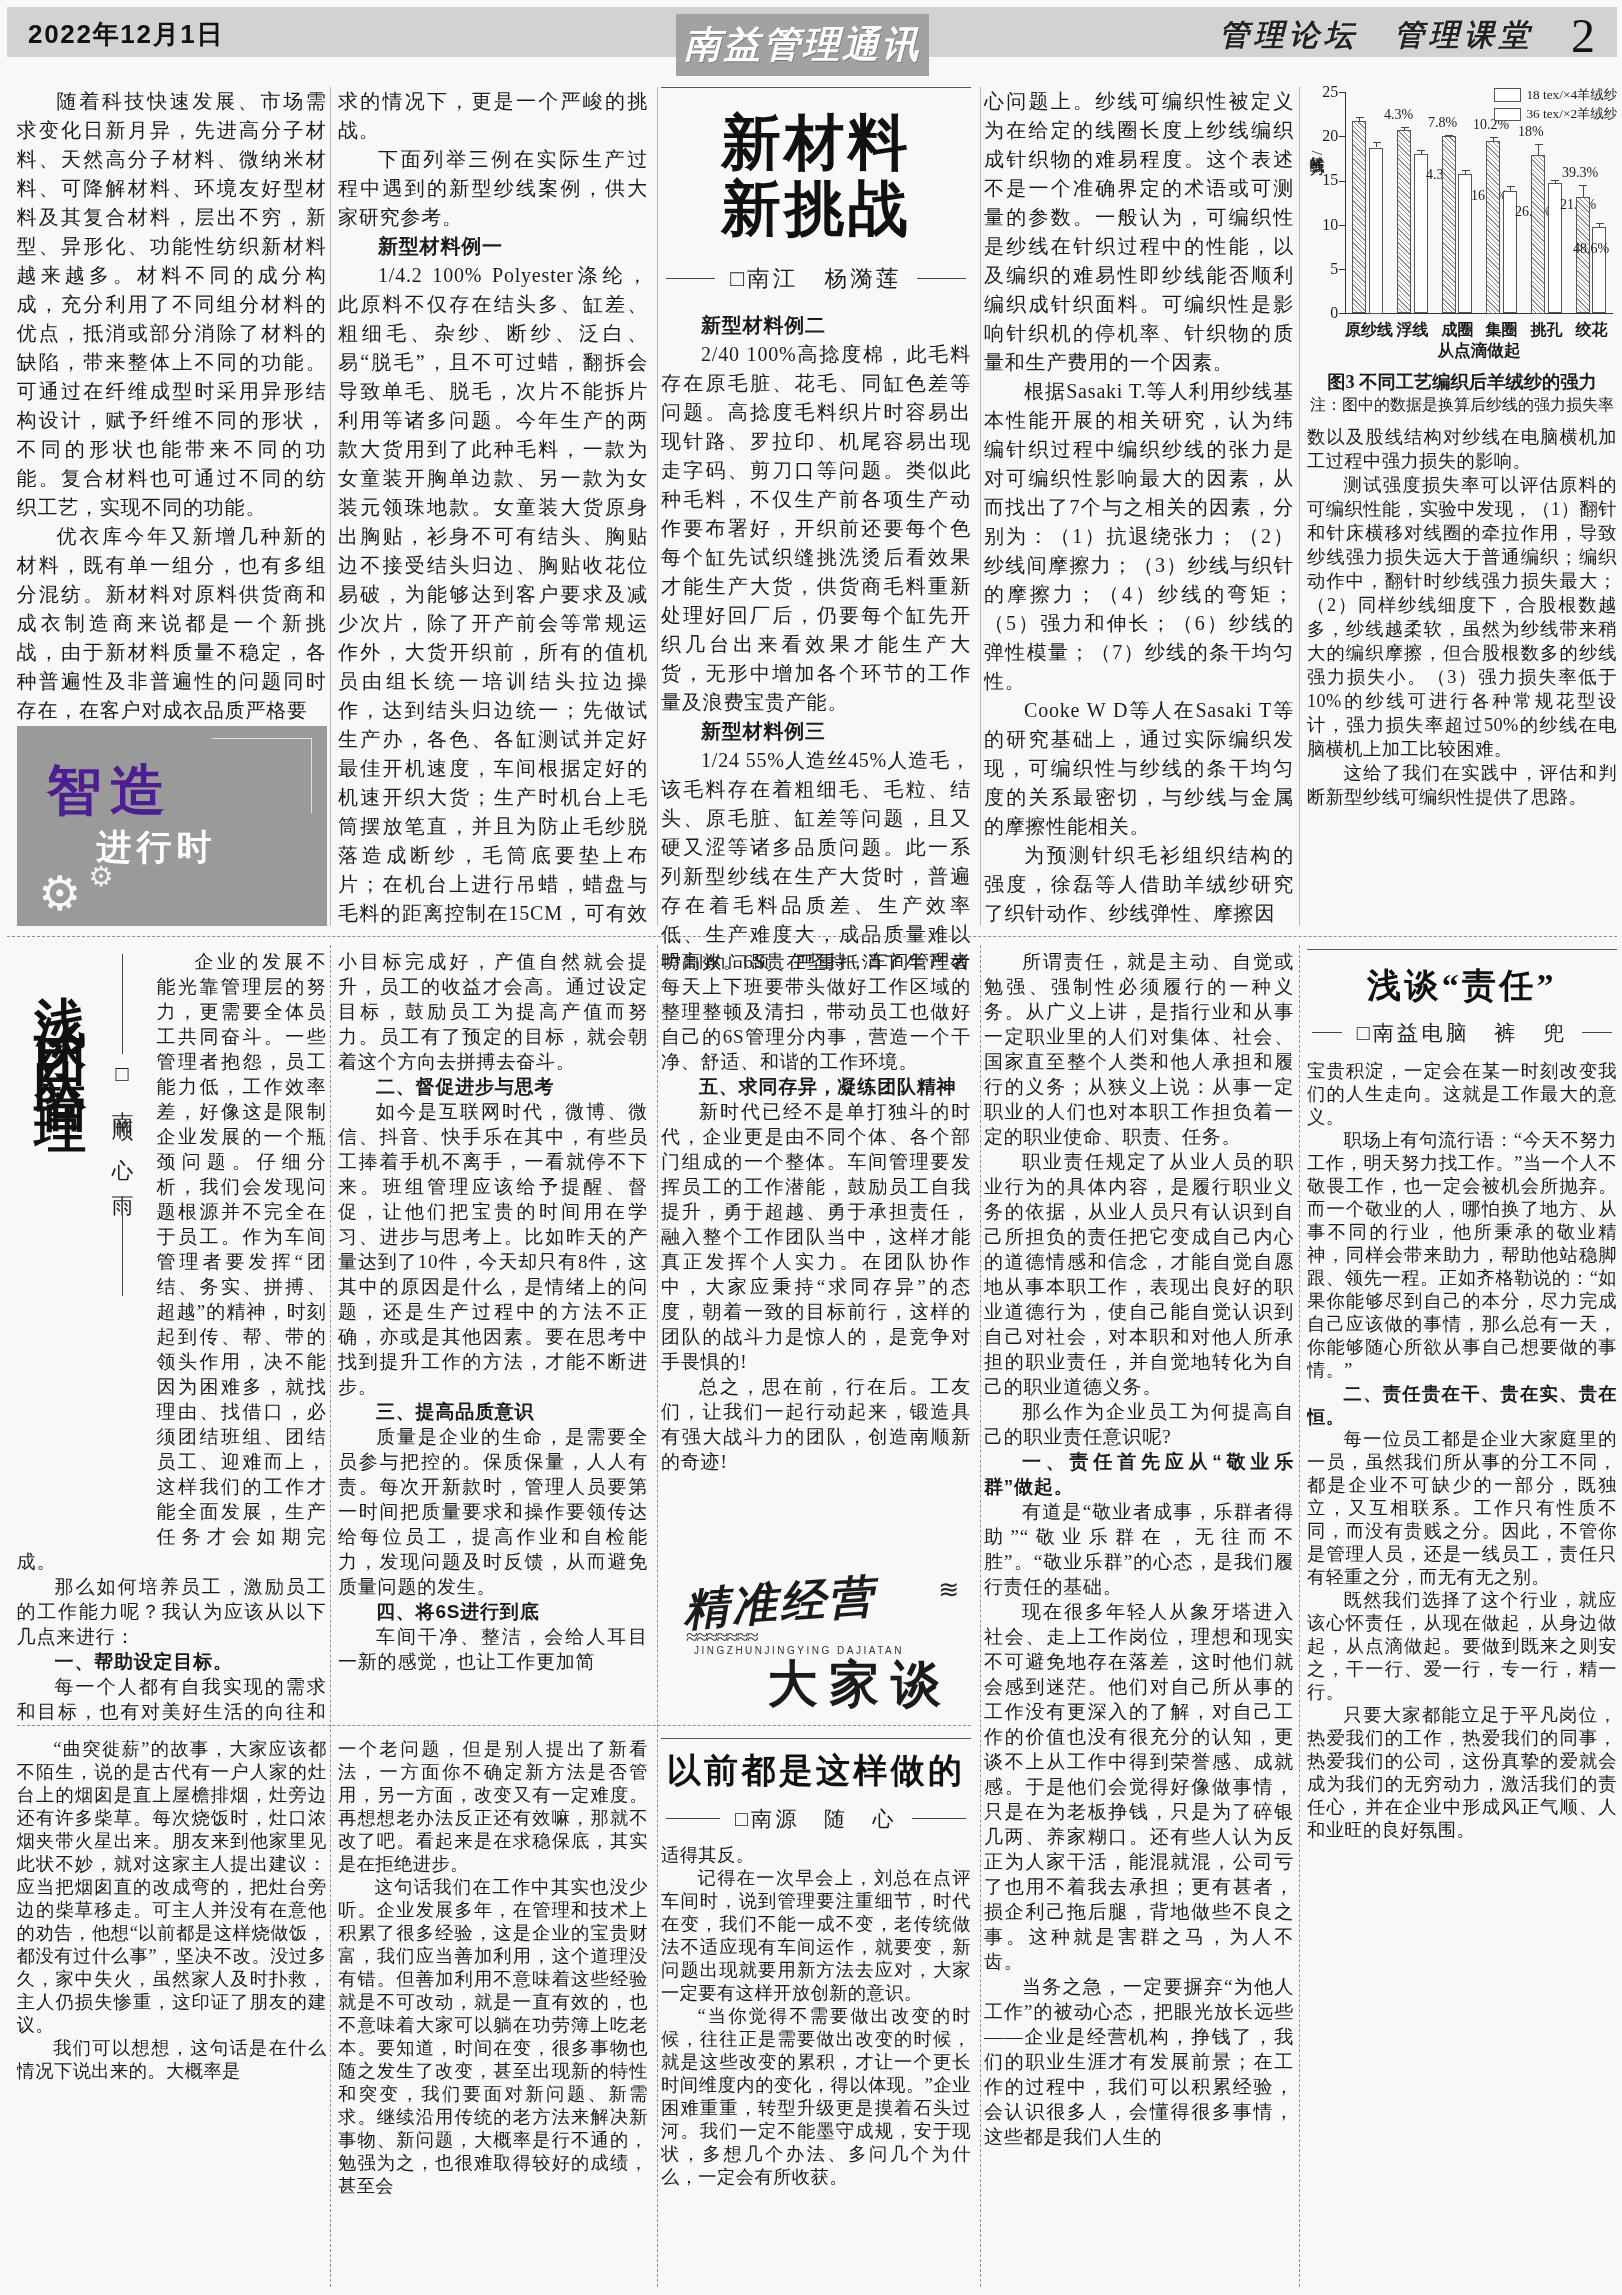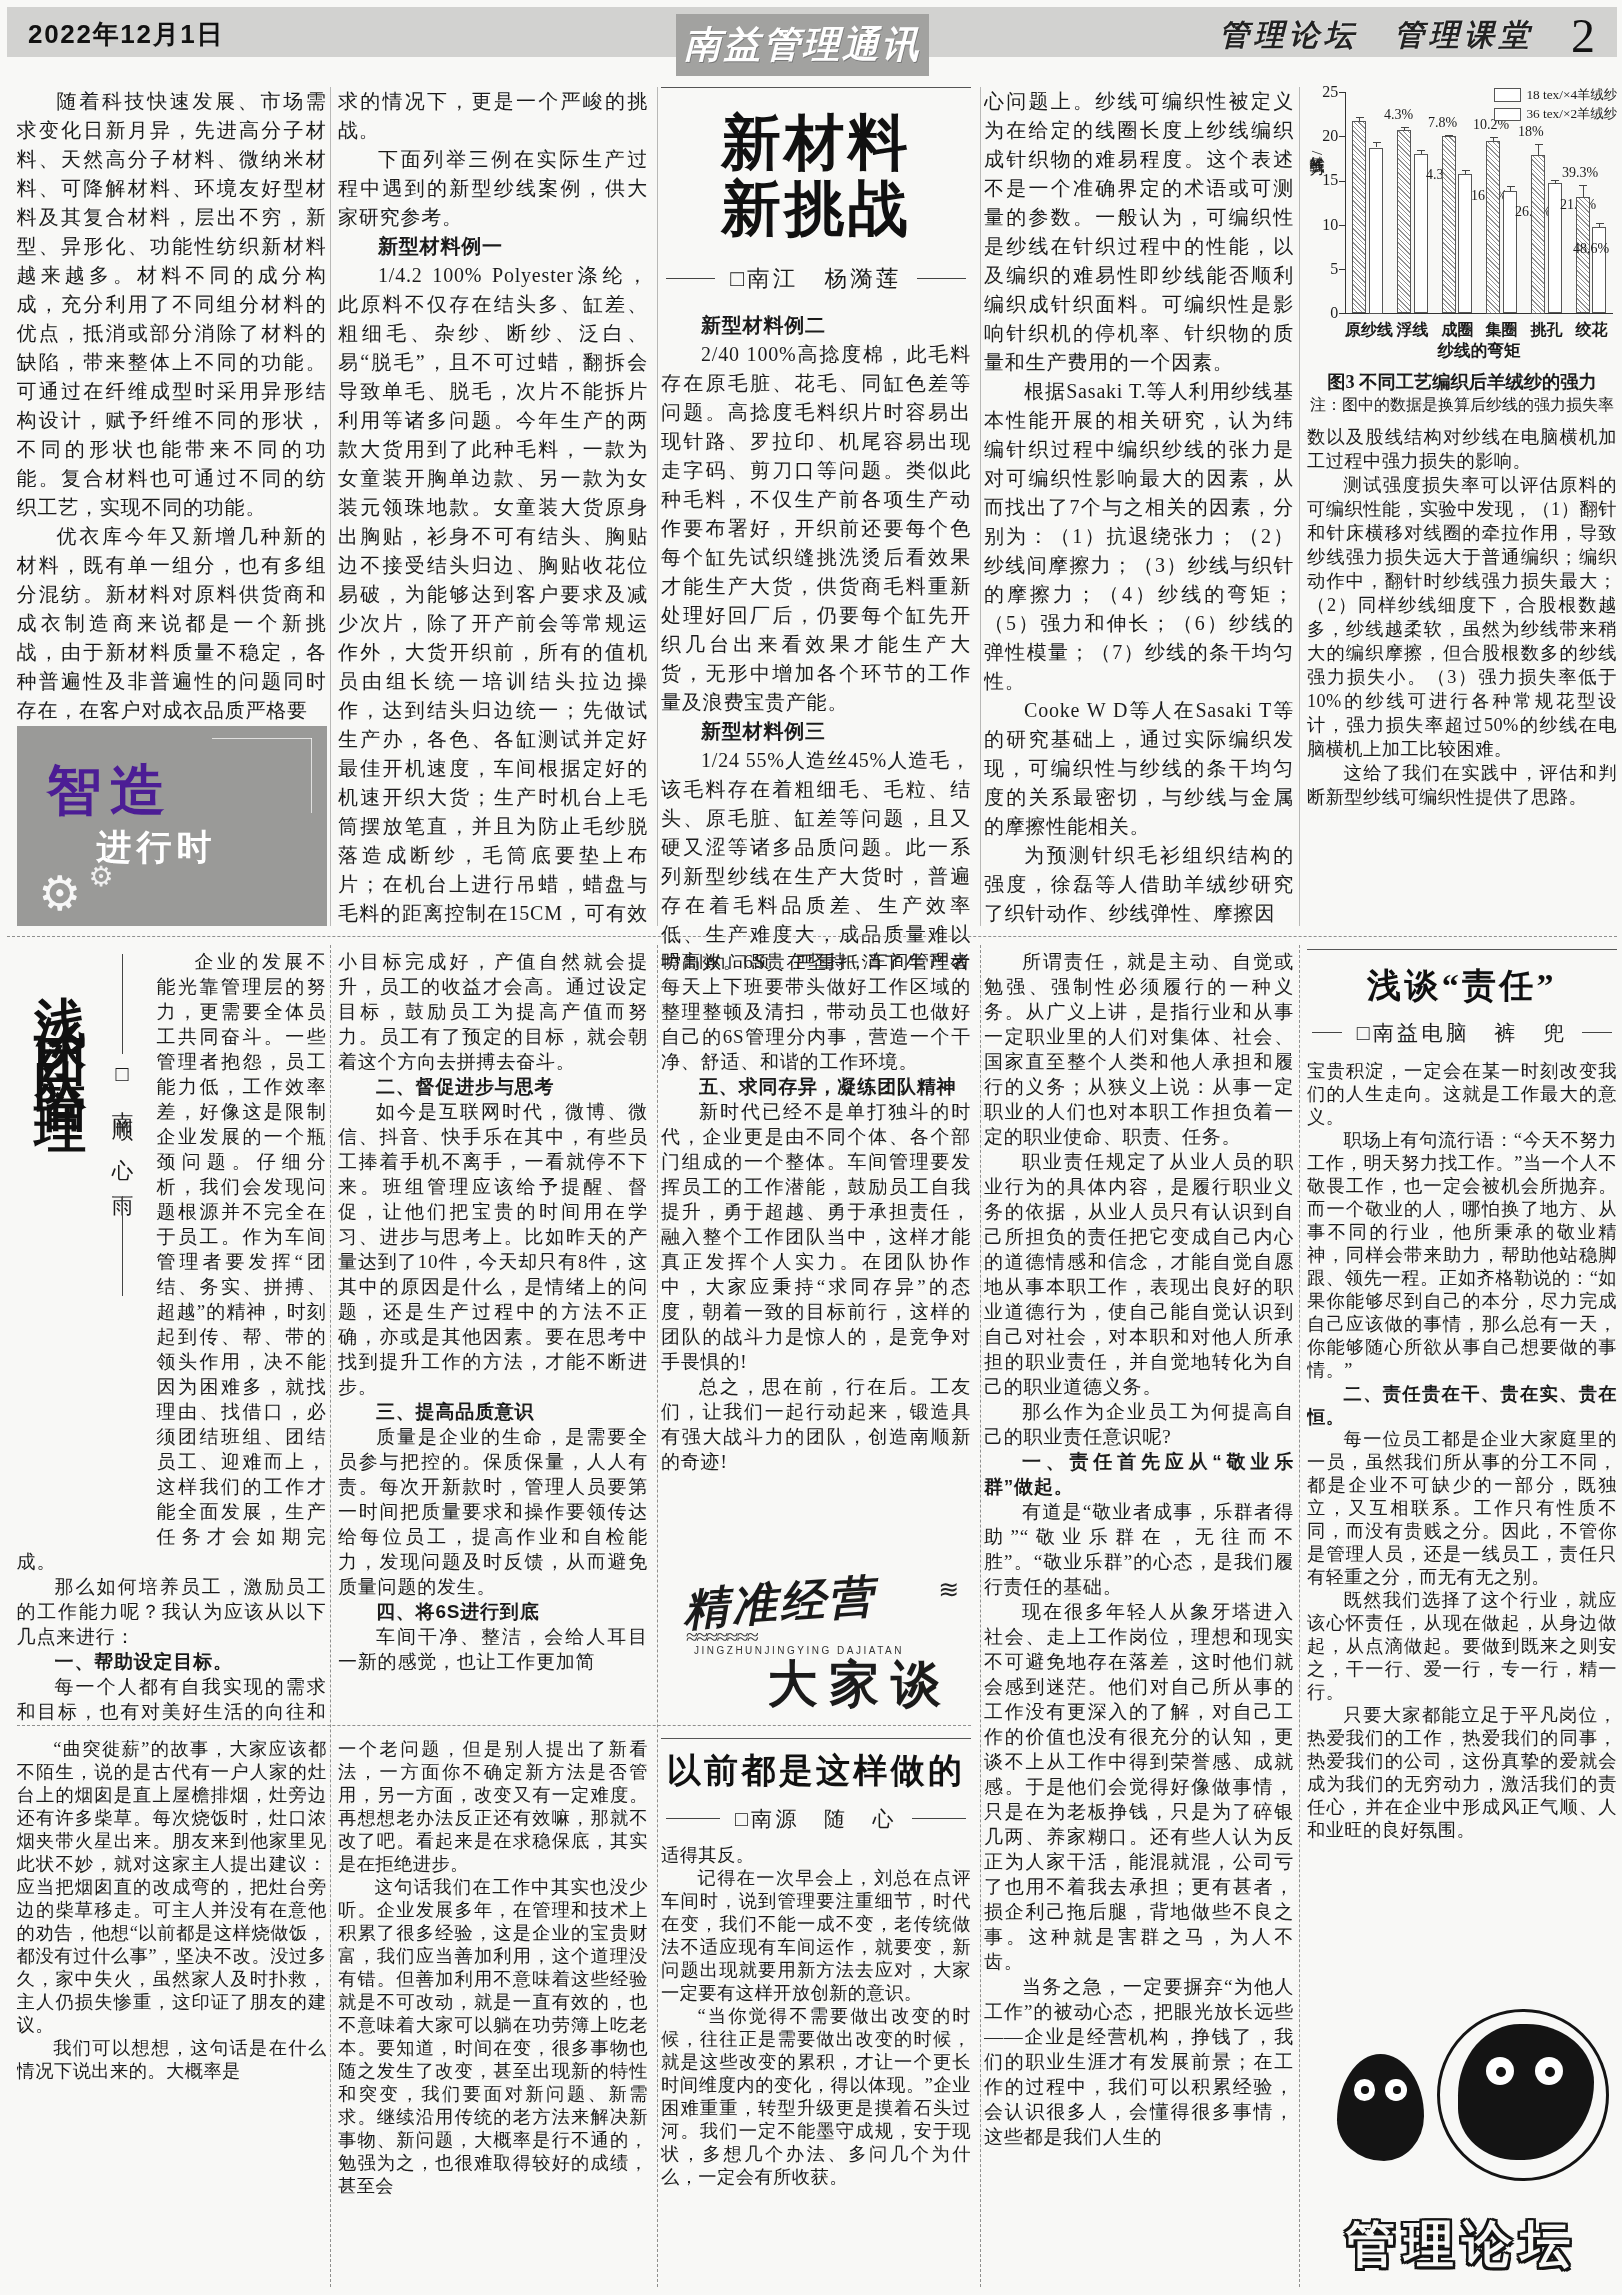--- a/index.html
+++ b/index.html
@@ -218,21 +218,21 @@
         <div class="cat" style="left: 217px; top: 233px; width: 45px;">挑孔</div>
         <div class="bar hatchfill" style="left: 269px; top: 110px; width: 14px; height: 116px;"></div>
         <div class="bar" style="left: 285px; top: 140px; width: 14px; height: 86px;"></div>
         <div class="err" style="left: 276px; top: 98px; width: 0.8px; height: 12.4px;"></div>
         <div class="errcap" style="left: 272px; top: 98px; width: 7.5px; height: 0.8px;"></div>
         <div class="err" style="left: 292px; top: 136px; width: 0.8px; height: 4.4px;"></div>
         <div class="errcap" style="left: 289px; top: 136px; width: 7.5px; height: 0.8px;"></div>
         <div class="loss" style="left: 255px; top: 78px;">39.3%</div>
         <div class="loss" style="left: 266px; top: 154px;">48.6%</div>
         <div class="cat" style="left: 262px; top: 233px; width: 45px;">绞花</div>
-        <div class="xlab" style="left: 38px; top: 253px; width: 268px;">纱线的弯矩</div>
+        <div class="xlab" style="left: 38px; top: 253px; width: 268px;">从点滴做起</div>
         <div class="legend">
           <div class="lrow">
             <span class="sw hatchfill"></span>
             <span>18 tex/×4羊绒纱</span>
           </div>
           <div class="lrow">
             <span class="sw"></span>
             <span>36 tex/×2羊绒纱</span>
           </div>
         </div>
@@ -343,31 +343,15 @@
     <div class="bt4 ovh" style="height:899px;">
         <p class="para cont">宝贵积淀，一定会在某一时刻改变我们的人生走向。这就是工作最大的意义。</p>
         <p class="para">职场上有句流行语：“今天不努力工作，明天努力找工作。”当一个人不敬畏工作，也一定会被机会所抛弃。而一个敬业的人，哪怕换了地方、从事不同的行业，他所秉承的敬业精神，同样会带来助力，帮助他站稳脚跟、领先一程。正如齐格勒说的：“如果你能够尽到自己的本分，尽力完成自己应该做的事情，那么总有一天，你能够随心所欲从事自己想要做的事情。”</p>
         <p class="para sub">二、责任贵在干、贵在实、贵在恒。</p>
         <p class="para">每一位员工都是企业大家庭里的一员，虽然我们所从事的分工不同，都是企业不可缺少的一部分，既独立，又互相联系。工作只有性质不同，而没有贵贱之分。因此，不管你是管理人员，还是一线员工，责任只有轻重之分，而无有无之别。</p>
         <p class="para">既然我们选择了这个行业，就应该心怀责任，从现在做起，从身边做起，从点滴做起。要做到既来之则安之，干一行、爱一行，专一行，精一行。</p>
         <p class="para">只要大家都能立足于平凡岗位，热爱我们的工作，热爱我们的同事，热爱我们的公司，这份真挚的爱就会成为我们的无穷动力，激活我们的责任心，并在企业中形成风正气顺、人和业旺的良好氛围。</p>
       </div>
   </div>
 
-  <div class="forum-box">
-    <div class="ink-circle"></div>
-    <div class="blob big">
-      <div class="eye" style="left:28px;top:33px;width:28px;height:28px;"></div>
-      <div class="eye" style="left:77px;top:33px;width:28px;height:28px;"></div>
-      <div class="pupil" style="left:38px;top:43px;width:10px;height:10px;"></div>
-      <div class="pupil" style="left:87px;top:43px;width:10px;height:10px;"></div>
-    </div>
-    <div class="blob small">
-      <div class="eye" style="left:16.6px;top:25px;width:21.6px;height:21.6px;"></div>
-      <div class="eye" style="left:48px;top:25px;width:21.6px;height:21.6px;"></div>
-      <div class="pupil" style="left:24px;top:32px;width:7.5px;height:7.5px;"></div>
-      <div class="pupil" style="left:56px;top:32px;width:7.5px;height:7.5px;"></div>
-    </div>
-    <div class="forum-label">管理论坛</div>
-  </div>
 
 </div>
 
 
 </body></html>

